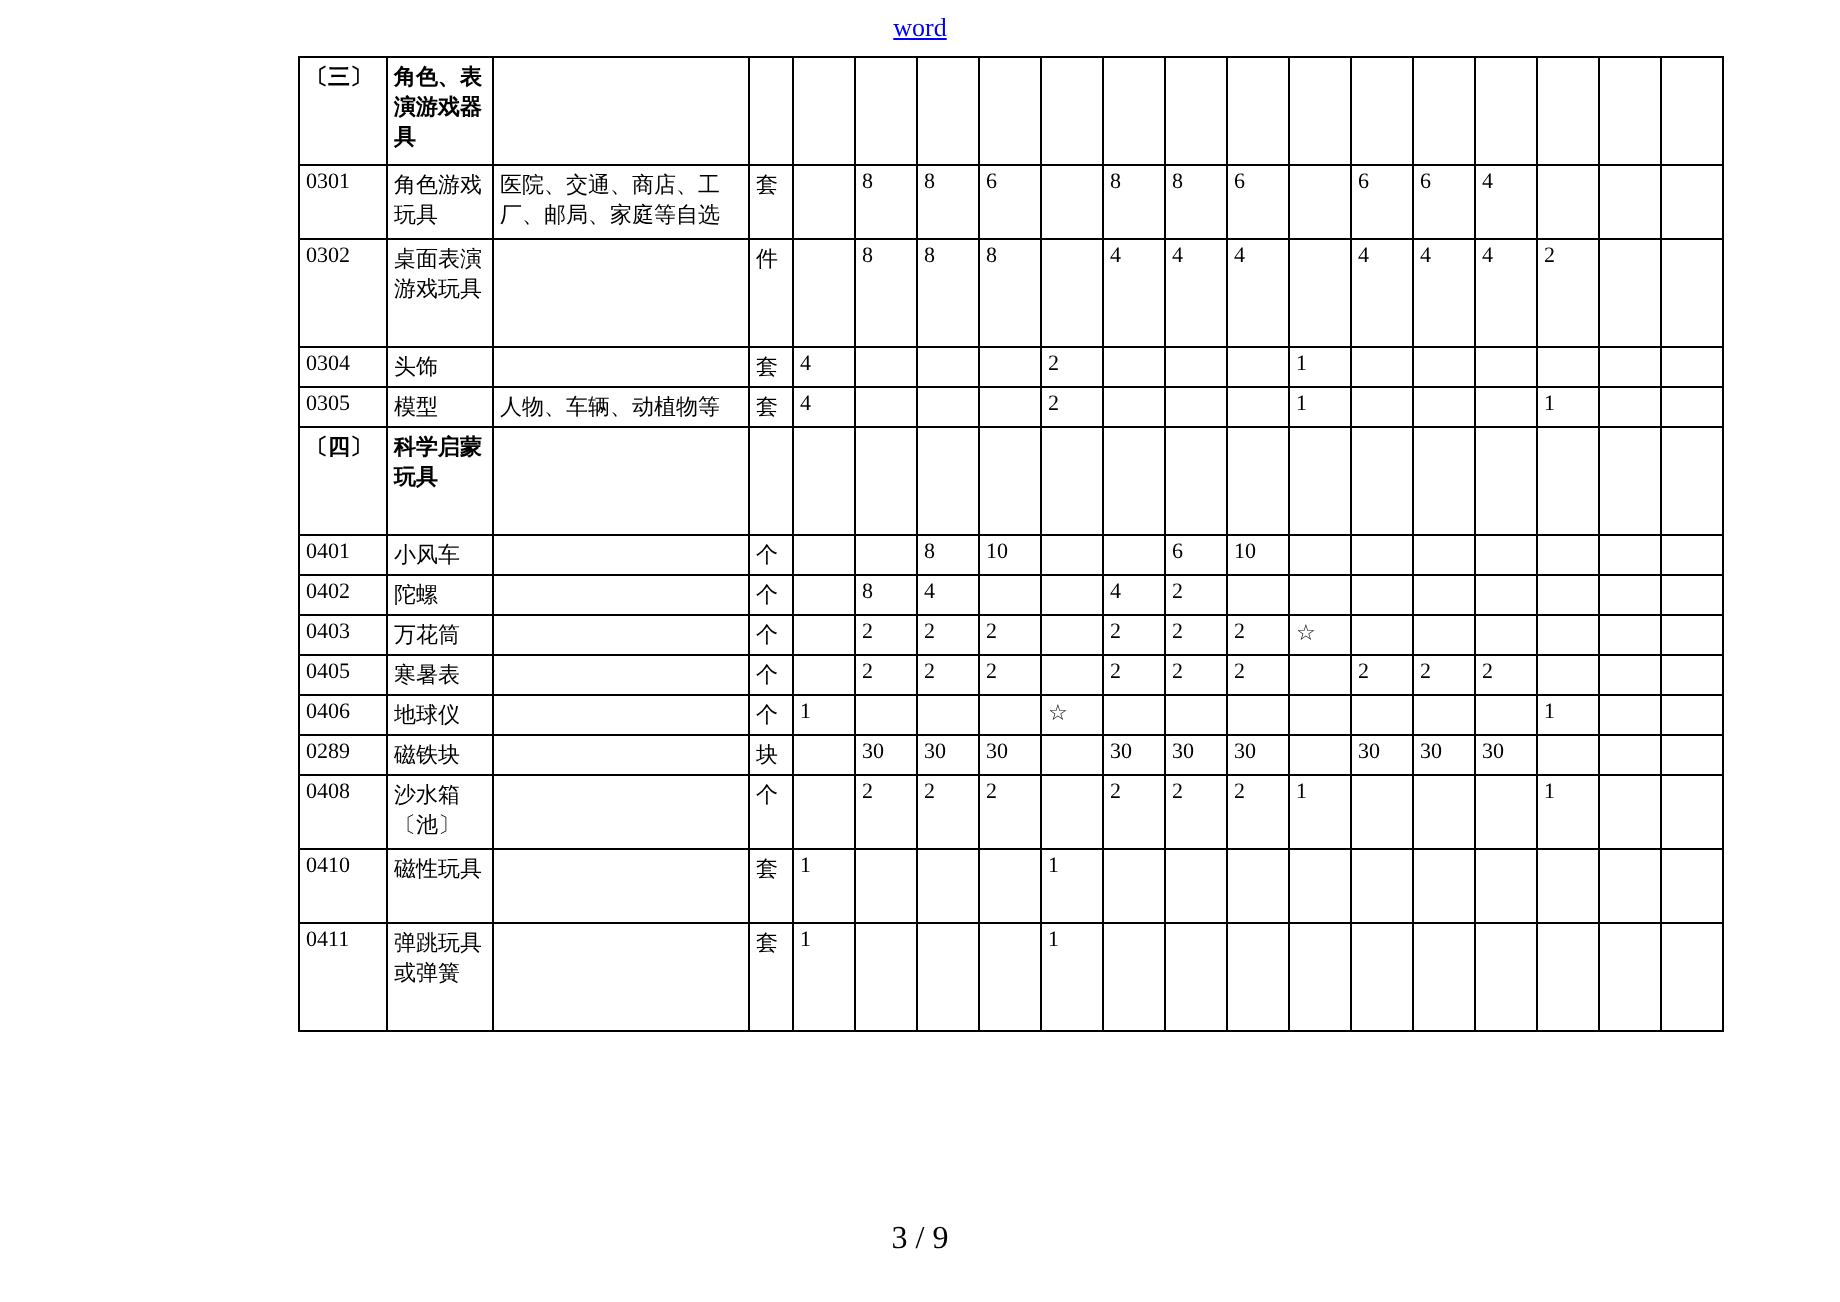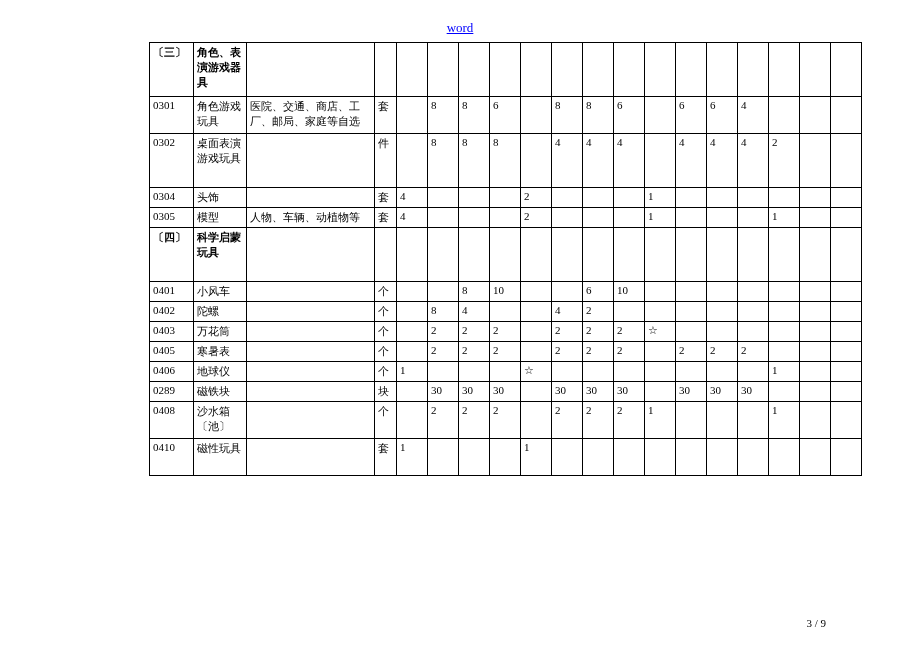--- a/index.html
+++ b/index.html
@@ -1,26 +1,26 @@
 <!DOCTYPE html>
 <html><head>
 <meta charset="utf-8">
 <style>
 body{margin:0;background:#fff;font-family:"SimSun","宋体",serif;font-size:12px;color:#000}
-.page{width:732px;height:651px;position:relative;margin:0 auto;box-sizing:border-box;padding:20px 55px 0}
+.page{width:732px;height:651px;position:relative;margin:0 auto;box-sizing:border-box;padding:6px 55px 0}
 .hdr{text-align:center;margin-bottom:6px}
 .hdr a{color:#00f;text-decoration:underline;font-family:"Times New Roman",serif;font-size:13px}
 table{border-collapse:collapse;width:100%;table-layout:fixed}
 td{border:1px solid #000;padding:2px 3px;vertical-align:top;font-size:11px;height:17px;box-sizing:border-box;overflow:hidden}
 .tall td{height:54px}
 .med td{height:37px}
 col.c0{width:44px}col.c1{width:53px}col.c2{width:128px}col.c3{width:22px}
 col.narrow{width:31px}
 .bold{font-weight:700}
-.pg{position:absolute;bottom:22px;left:0;right:0;text-align:right;font-size:11px}
+.pg{position:absolute;bottom:22px;left:0;right:0;text-align:center;font-size:16px}
 </style>
 </head>
 <body>
 
 <div class="page">
 <div class="hdr"><a>word</a></div>
 <table>
 <colgroup>
 <col class="c0">
         <col class="c1">
@@ -330,16 +330,37 @@
           <td></td>
           <td></td>
           <td></td>
           <td></td>
           <td></td>
           <td></td>
           <td></td>
           <td></td>
           <td></td>
         </tr>
+        <tr class="tall">
+          <td>0411</td>
+          <td>弹跳玩具或弹簧</td>
+          <td></td>
+          <td>套</td>
+          <td>1</td>
+          <td></td>
+          <td></td>
+          <td></td>
+          <td>1</td>
+          <td></td>
+          <td></td>
+          <td></td>
+          <td></td>
+          <td></td>
+          <td></td>
+          <td></td>
+          <td></td>
+          <td></td>
+          <td></td>
+        </tr>
       </tbody>
 </table>
 <div class="pg">3 / 9</div>
 </div>
 
 </body></html>

